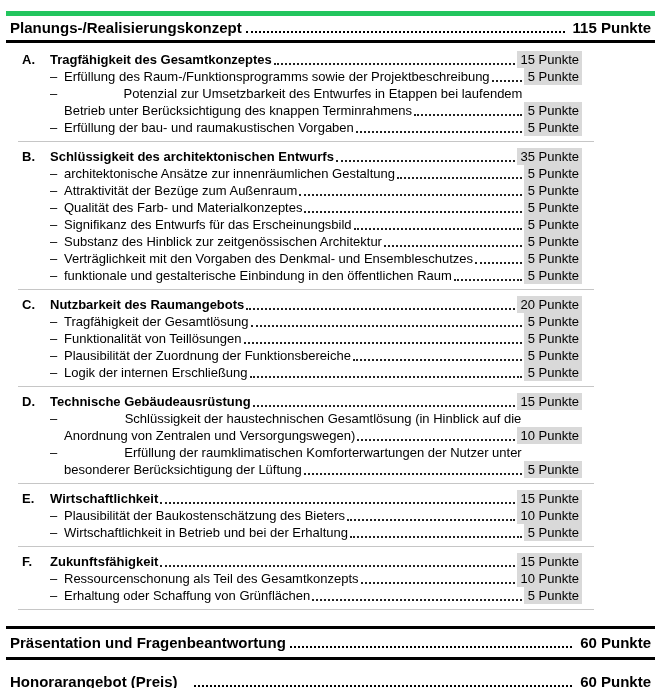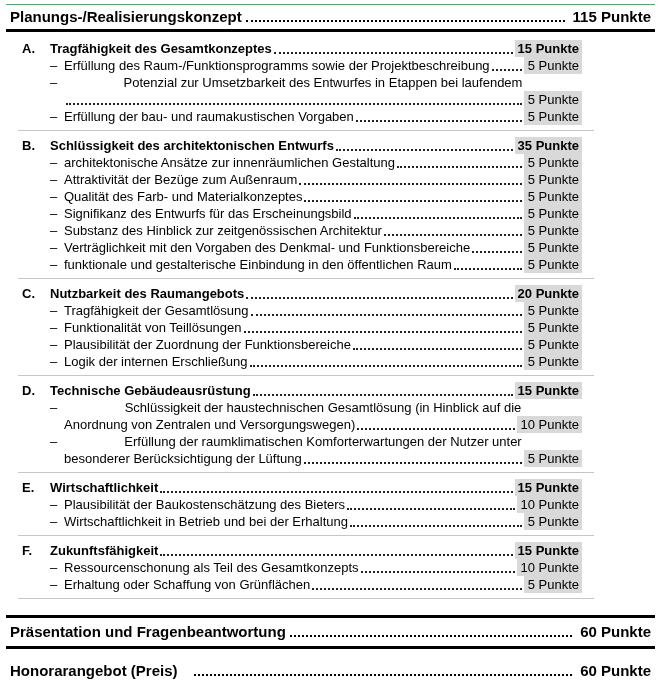--- a/index.html
+++ b/index.html
@@ -9,22 +9,22 @@
     font-family: "Liberation Sans", sans-serif;
     color: #000;
     -webkit-font-smoothing: antialiased;
   }
   .main-row {
     display: flex; align-items: flex-end;
     font-weight: bold; font-size: 15px; line-height: 19px;
     padding: 2px 4px 3px 4px;
   }
   .header-band {
-    margin: 4px 6px 0 6px;
-    border-top: 1px solid #22c55e;
+    margin: 11px 6px 0 6px;
+    border-top: 5px solid #22c55e;
     border-bottom: 3px solid #000;
   }
   .content { margin: 5px 67px 5px 18px; }
   .section {
     padding: 3px 12px 5px 4px;
     border-bottom: 1px solid #c6c6c6;
     margin-bottom: 3px;
     font-size: 13px; line-height: 17px;
   }
   .row { display: flex; align-items: flex-end; }
@@ -43,21 +43,21 @@
   .main-leader {
     border-bottom: 2.5px dotted #000;
     margin: 0 8px 4px 4px;
   }
   .pts {
     background: #d9d9d9;
     padding: 0 3px;
     min-width: 58px; text-align: right;
     white-space: nowrap; flex: 0 0 auto;
   }
-  .sec-pts { font-weight: bold; }
+  .sec-pts { font-weight: normal; }
   .main-points { white-space: nowrap; }
   .footer { margin: 16px 6px; }
   .footer-row-1 {
     border-top: 3px solid #000; border-bottom: 3px solid #000;
     padding-top: 4px; padding-bottom: 5px;
   }
   .footer-row-2 {
     border-bottom: 3px solid #000;
     padding-top: 12px; padding-bottom: 10px;
   }
@@ -91,20 +91,21 @@
             <span class="leader"></span>
             <span class="pts">5 Punkte</span>
           </div>
         </div>
       </div>
       <div class="item">
         <span class="dash">–</span>
         <div class="item-body">
           <div class="cline">Potenzial zur Umsetzbarkeit des Entwurfes in Etappen bei laufendem</div>
           <div class="row">
+            <span class="txt">Betrieb unter Berücksichtigung des knappen Terminrahmens</span>
             <span class="leader"></span>
             <span class="pts">5 Punkte</span>
           </div>
         </div>
       </div>
       <div class="item">
         <span class="dash">–</span>
         <div class="item-body">
           <div class="row">
             <span class="txt">Erfüllung der bau- und raumakustischen Vorgaben</span>
@@ -169,21 +170,21 @@
             <span class="txt">Substanz des Hinblick zur zeitgenössischen Architektur</span>
             <span class="leader"></span>
             <span class="pts">5 Punkte</span>
           </div>
         </div>
       </div>
       <div class="item">
         <span class="dash">–</span>
         <div class="item-body">
           <div class="row">
-            <span class="txt">Verträglichkeit mit den Vorgaben des Denkmal- und Funktionsbereiche</span>
+            <span class="txt">Verträglichkeit mit den Vorgaben des Denkmal- und Ensembleschutzes</span>
             <span class="leader"></span>
             <span class="pts">5 Punkte</span>
           </div>
         </div>
       </div>
       <div class="item">
         <span class="dash">–</span>
         <div class="item-body">
           <div class="row">
             <span class="txt">funktionale und gestalterische Einbindung in den öffentlichen Raum</span>

